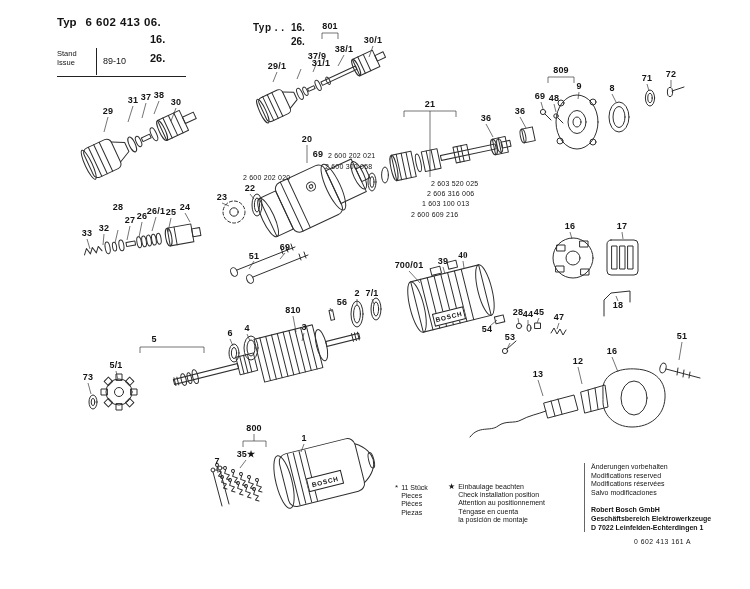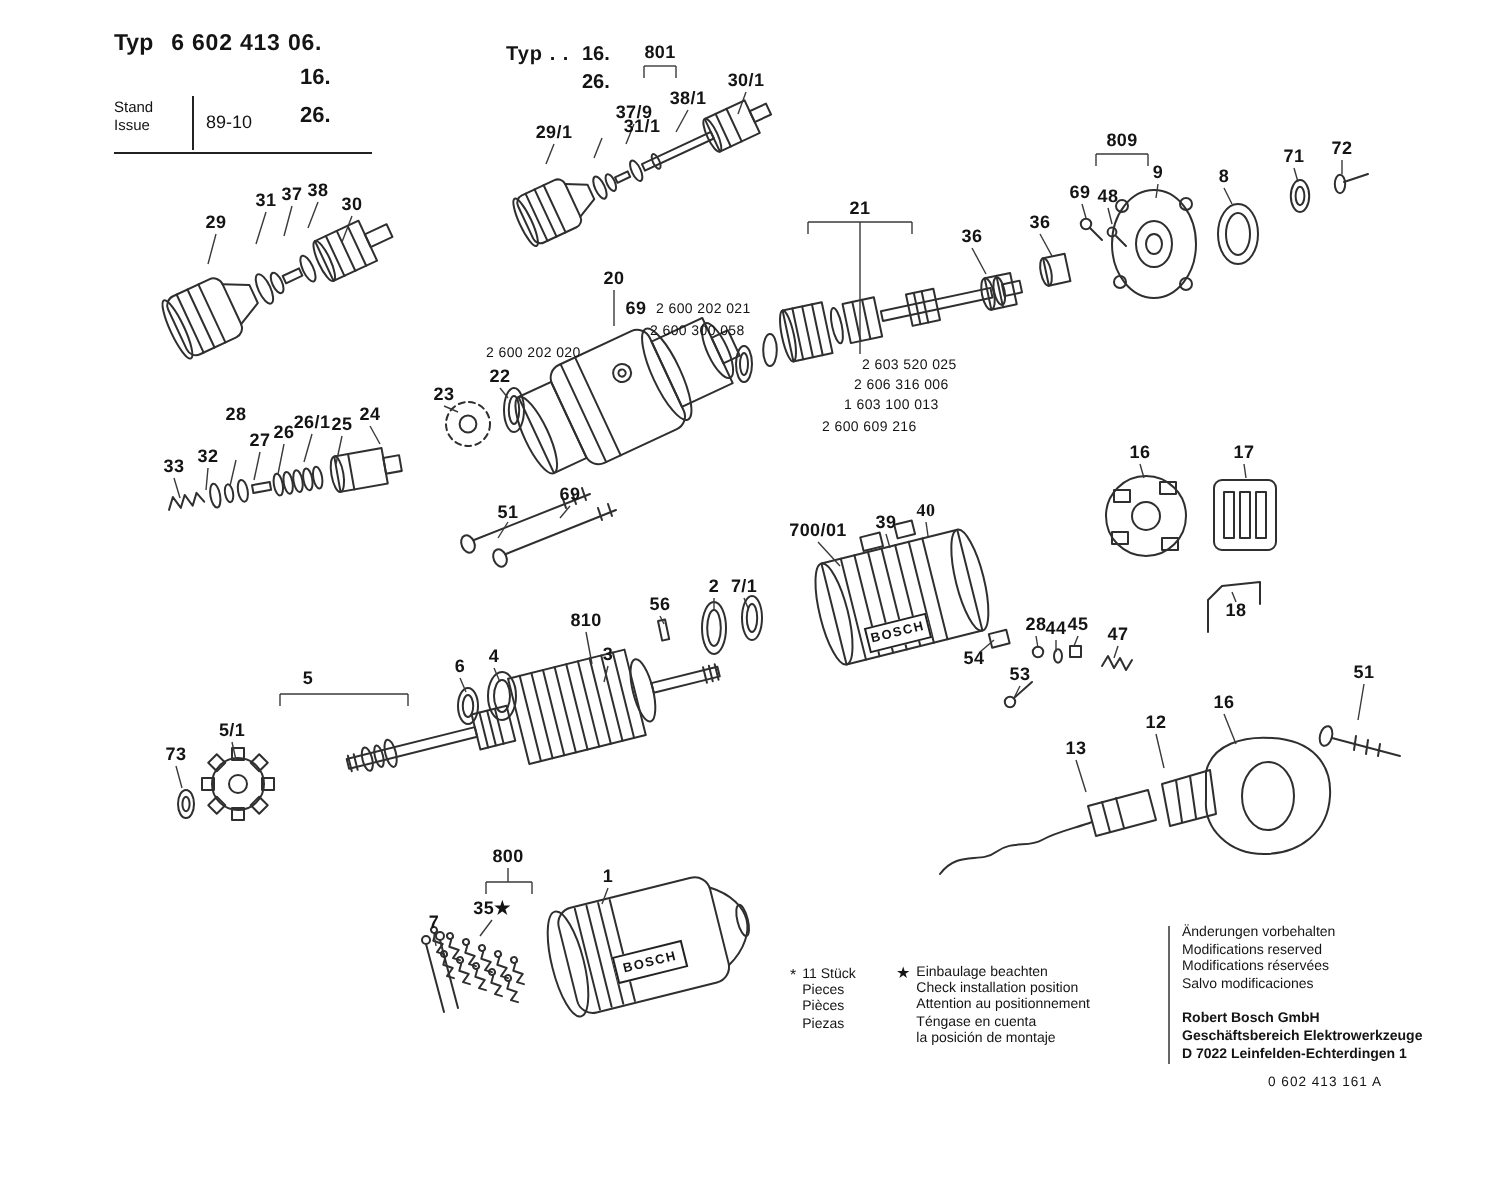--- a/index.html
+++ b/index.html
@@ -491,21 +491,21 @@
       <span class="plabel" style="left: 156px; top: 212px;">26/1</span>
       <span class="plabel" style="left: 171px; top: 213px;">25</span>
       <span class="plabel" style="left: 185px; top: 208px;">24</span>
       <span class="plabel" style="left: 222px; top: 198px;">23</span>
       <span class="plabel" style="left: 250px; top: 189px;">22</span>
       <span class="plabel" style="left: 254px; top: 257px;">51</span>
       <span class="plabel" style="left: 285px; top: 248px;">69</span>
       <span class="plabel" style="left: 409px; top: 266px;">700/01</span>
       <span class="plabel" style="left: 443px; top: 262px;">39</span>
       <span class="plabel" style="left: 463px; top: 256px; font-family: Liberation Serif, serif;">40</span>
-      <span class="plabel" style="left: 330px; top: 303px;">56</span>
+      <span class="plabel" style="left: 342px; top: 303px;">56</span>
       <span class="plabel" style="left: 357px; top: 294px;">2</span>
       <span class="plabel" style="left: 372px; top: 294px;">7/1</span>
       <span class="plabel" style="left: 293px; top: 311px;">810</span>
       <span class="plabel" style="left: 304px; top: 328px;">3</span>
       <span class="plabel" style="left: 247px; top: 329px;">4</span>
       <span class="plabel" style="left: 230px; top: 334px;">6</span>
       <span class="plabel" style="left: 154px; top: 340px;">5</span>
       <span class="plabel" style="left: 116px; top: 366px;">5/1</span>
       <span class="plabel" style="left: 88px; top: 378px;">73</span>
       <span class="plabel" style="left: 518px; top: 313px;">28</span>

